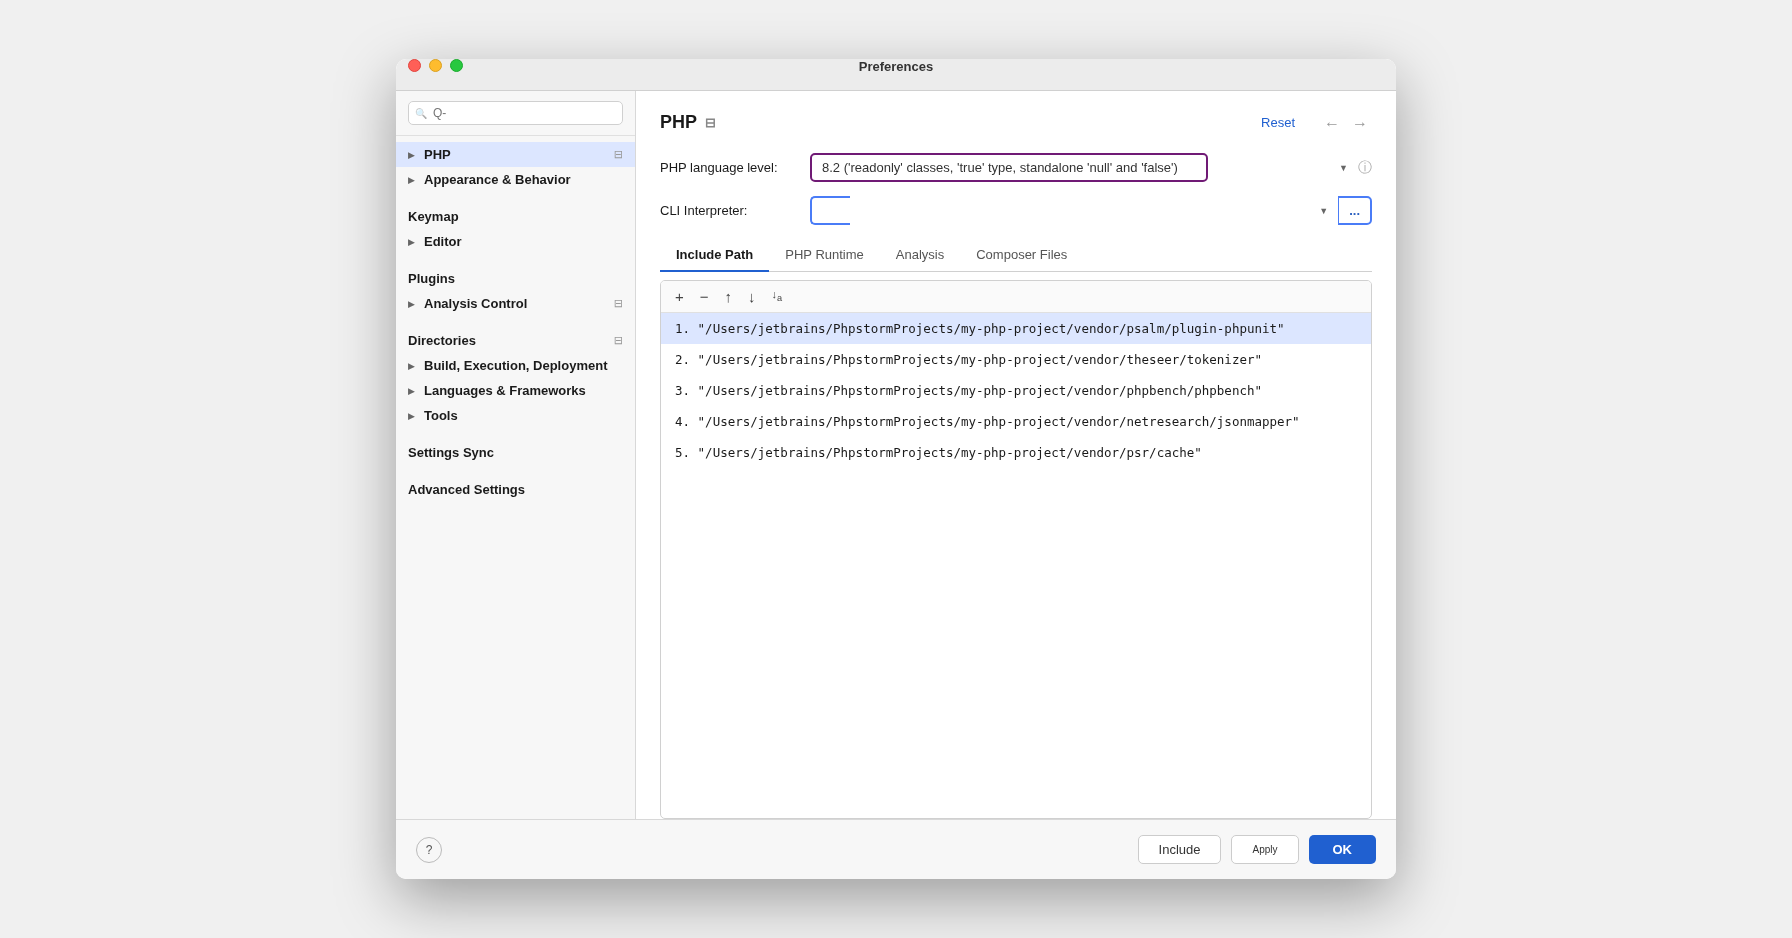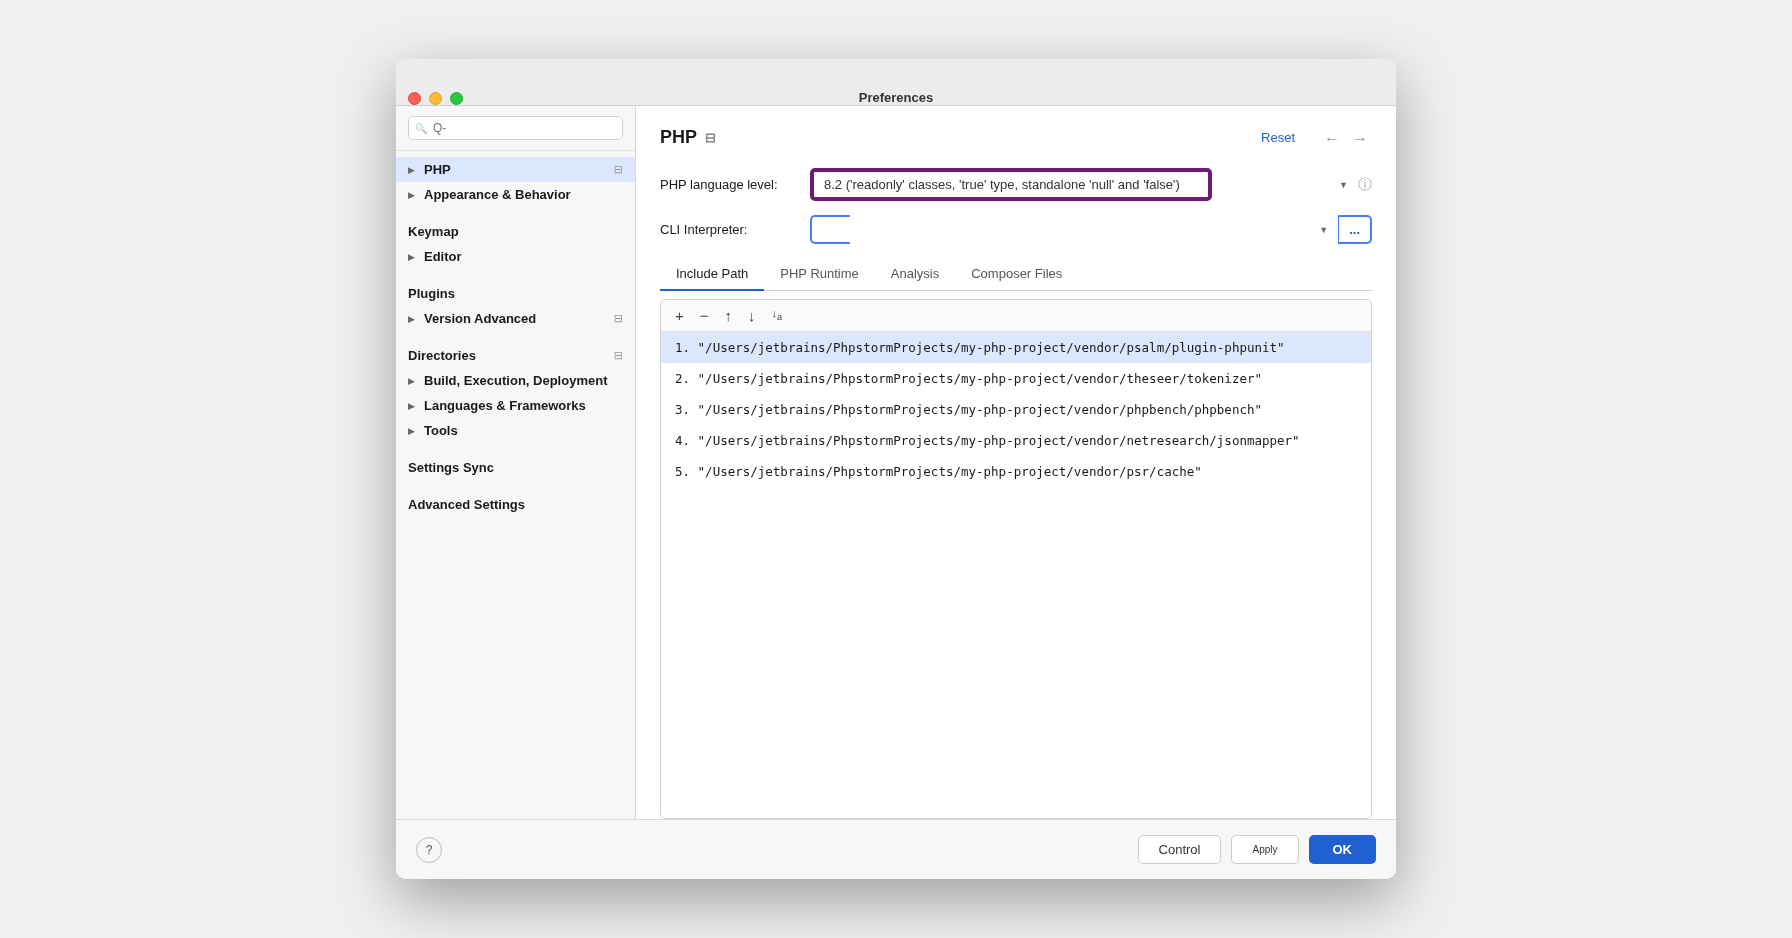--- a/index.html
+++ b/index.html
@@ -18,25 +18,25 @@
       width: 1000px;
       height: 820px;
       background: #ffffff;
       border-radius: 10px;
       box-shadow: 0 20px 60px rgba(0,0,0,0.35);
       display: flex;
       flex-direction: column;
       overflow: hidden;
     }
     .titlebar {
-      height: 47px;
+      height: 32px;
       background: #ececec;
       border-bottom: 1px solid #d0d0d0;
       display: flex;
-      align-items: flex-end;
+      align-items: flex-start;
       justify-content: center;
       position: relative;
       border-radius: 10px 10px 0 0;
       flex-shrink: 0;
     }
     .traffic-lights {
       position: absolute;
       left: 12px;
       display: flex;
       gap: 8px;
@@ -190,21 +190,21 @@
       margin-bottom: 14px;
     }
     .form-label {
       font-size: 13px;
       color: #1a1a1a;
       min-width: 150px;
     }
     .form-select {
       flex: 1;
       padding: 5px 28px 5px 10px;
-      border: 4px solid #701a75;
+      border: 2px solid #701a75;
       border-radius: 5px;
       font-size: 13px;
       appearance: none;
       background: #fff;
       cursor: pointer;
       color: #333;
       outline: none;
     }
     .select-wrapper {
       flex: 1;
@@ -278,21 +278,21 @@
     .tab {
       padding: 8px 16px;
       font-size: 13px;
       color: #555;
       cursor: pointer;
       border-bottom: 2px solid transparent;
       margin-bottom: -1px;
     }
     .tab.active {
       color: #1a1a1a;
-      font-weight: 400;
+      font-weight: 700;
       border-bottom: 2px solid #2060d0;
     }
     
     .path-list-container {
       border: 1px solid #d0d0d0;
       border-radius: 5px;
       margin-top: 0;
       overflow: hidden;
       flex: 1;
     }
@@ -433,21 +433,21 @@
           <span class="arrow">▶</span>
           <span class="item-label">Editor</span>
         </div>
 
         <div class="sidebar-item no-arrow">
           <span class="item-label">Plugins</span>
         </div>
 
         <div class="sidebar-item">
           <span class="arrow">▶</span>
-          <span class="item-label">Version Advanced</span>
+          <span class="item-label">Analysis Control</span>
           <span class="item-icon">⊟</span>
         </div>
 
         <div class="sidebar-item no-arrow">
           <span class="item-label">Directories</span>
           <span class="item-icon">⊟</span>
         </div>
 
         <div class="sidebar-item">
           <span class="arrow">▶</span>
@@ -532,18 +532,18 @@
             <div class="path-item">5. <span>"/Users/jetbrains/PhpstormProjects/my-php-project/vendor/psr/cache"</span></div>
           </div>
         </div>
       </div>
     </div>
   </div>
 
   <div class="footer">
     <div class="footer-help">?</div>
     <div class="footer-actions">
-      <button class="btn-cancel">Control</button>
+      <button class="btn-cancel">Include</button>
       <button class="btn-apply">Apply</button>
       <button class="btn-ok">OK</button>
     </div>
   </div>
 </div>
 
 </body></html>

